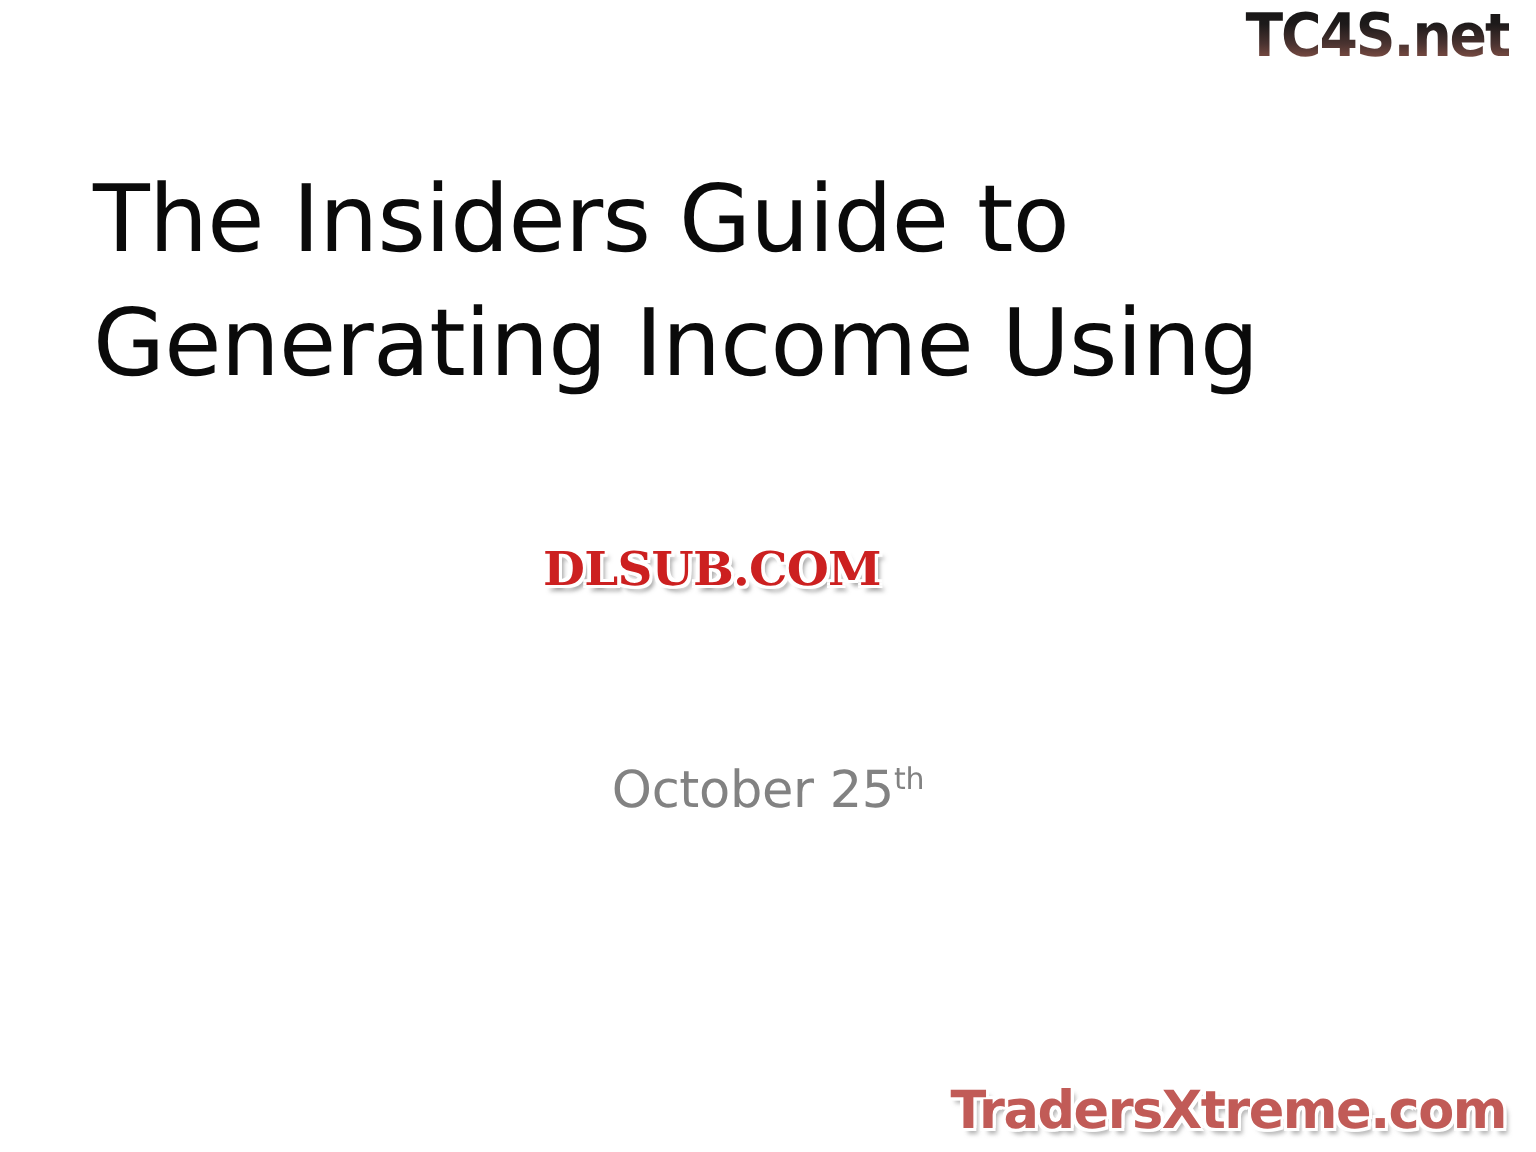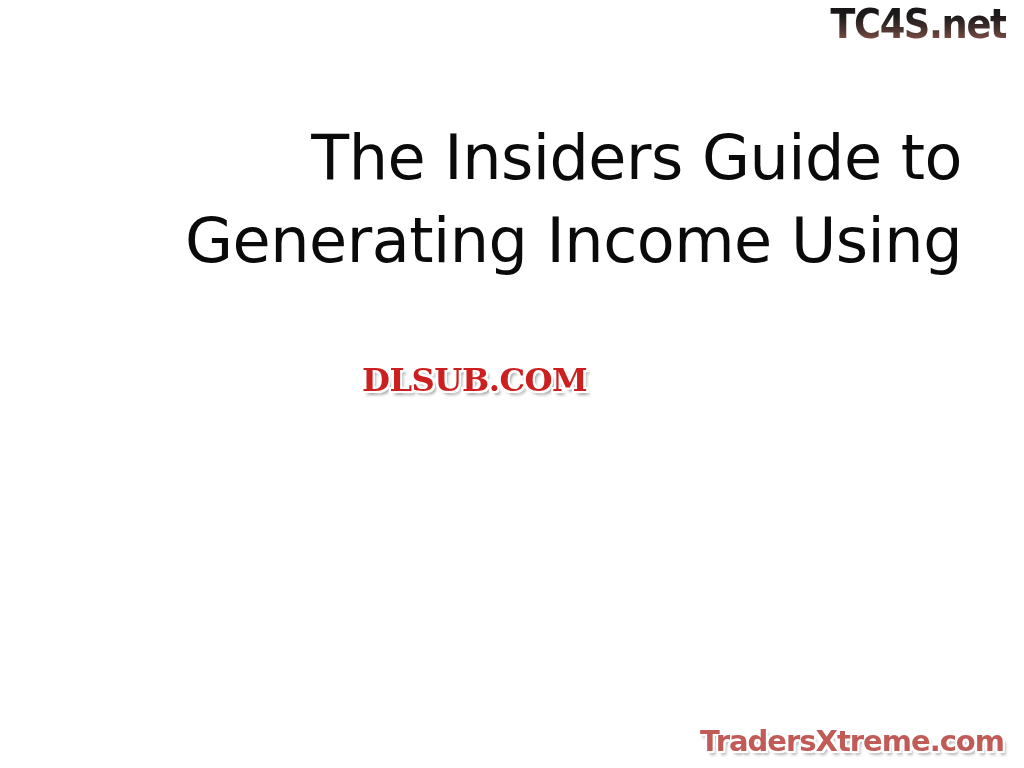--- a/index.html
+++ b/index.html
@@ -43,22 +43,21 @@
     filter: drop-shadow(1px 1px 0 rgba(255,255,255,0.85));
     user-select: none;
   }
 
   
   #title-block {
     position: absolute;
     left: 62px;
     top: 104px;
     width: 900px;
-    text-align: right;
-    margin-top: 12px;
+    text-align: left;
   }
 
   .title-line {
     font-family: "DejaVu Sans", "Liberation Sans", sans-serif;
     font-weight: 400;
     font-size: 62px;
     line-height: 83px;
     color: #0a0a0a;
     letter-spacing: -0.5px;
     white-space: nowrap;
@@ -108,21 +107,21 @@
     line-height: 0;
   }
 
   
   #traders-watermark {
     position: absolute;
     right: 8px;
     bottom: 8px;
     font-family: "DejaVu Sans", "Liberation Sans", sans-serif;
     font-weight: bold;
-    font-size: 29px;
+    font-size: 35px;
     line-height: 38px;
     letter-spacing: -1px;
     color: #c15b57;
     white-space: nowrap;
     text-shadow:
       -2px 0 0 #ffffff,  2px 0 0 #ffffff,
        0 -2px 0 #ffffff,  0 2px 0 #ffffff,
       -2px -2px 0 #ffffff, 2px -2px 0 #ffffff,
       -2px 2px 0 #ffffff,  2px 2px 0 #ffffff,
        3px 4px 3px rgba(120,120,120,0.55);
@@ -136,16 +135,19 @@
 
   <div id="tc4s-watermark">TC4S.net</div>
 
   <div id="title-block">
     <div class="title-line">The Insiders Guide to</div>
     <div class="title-line">Generating Income Using</div>
   </div>
 
   <div id="dlsub-watermark">DLSUB.COM</div>
 
+  <div id="subtitle">
+    <span>October 25</span><span class="sup">th</span>
+  </div>
 
   <div id="traders-watermark">TradersXtreme.com</div>
 
 </div>
 
 </body></html>

